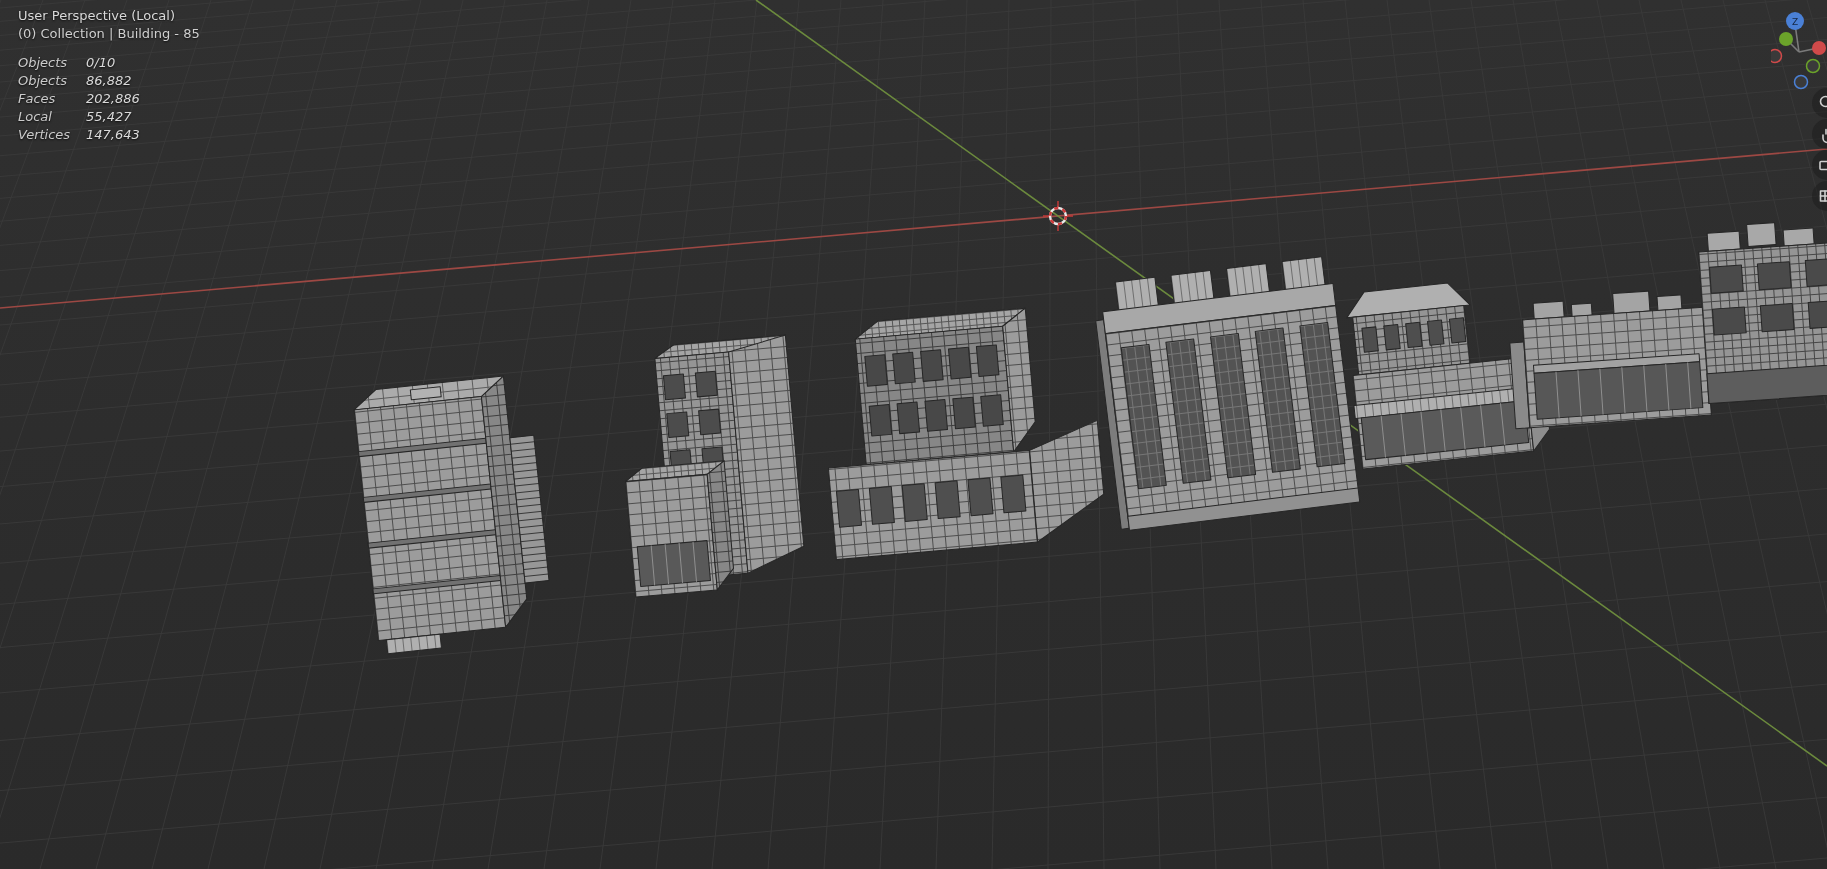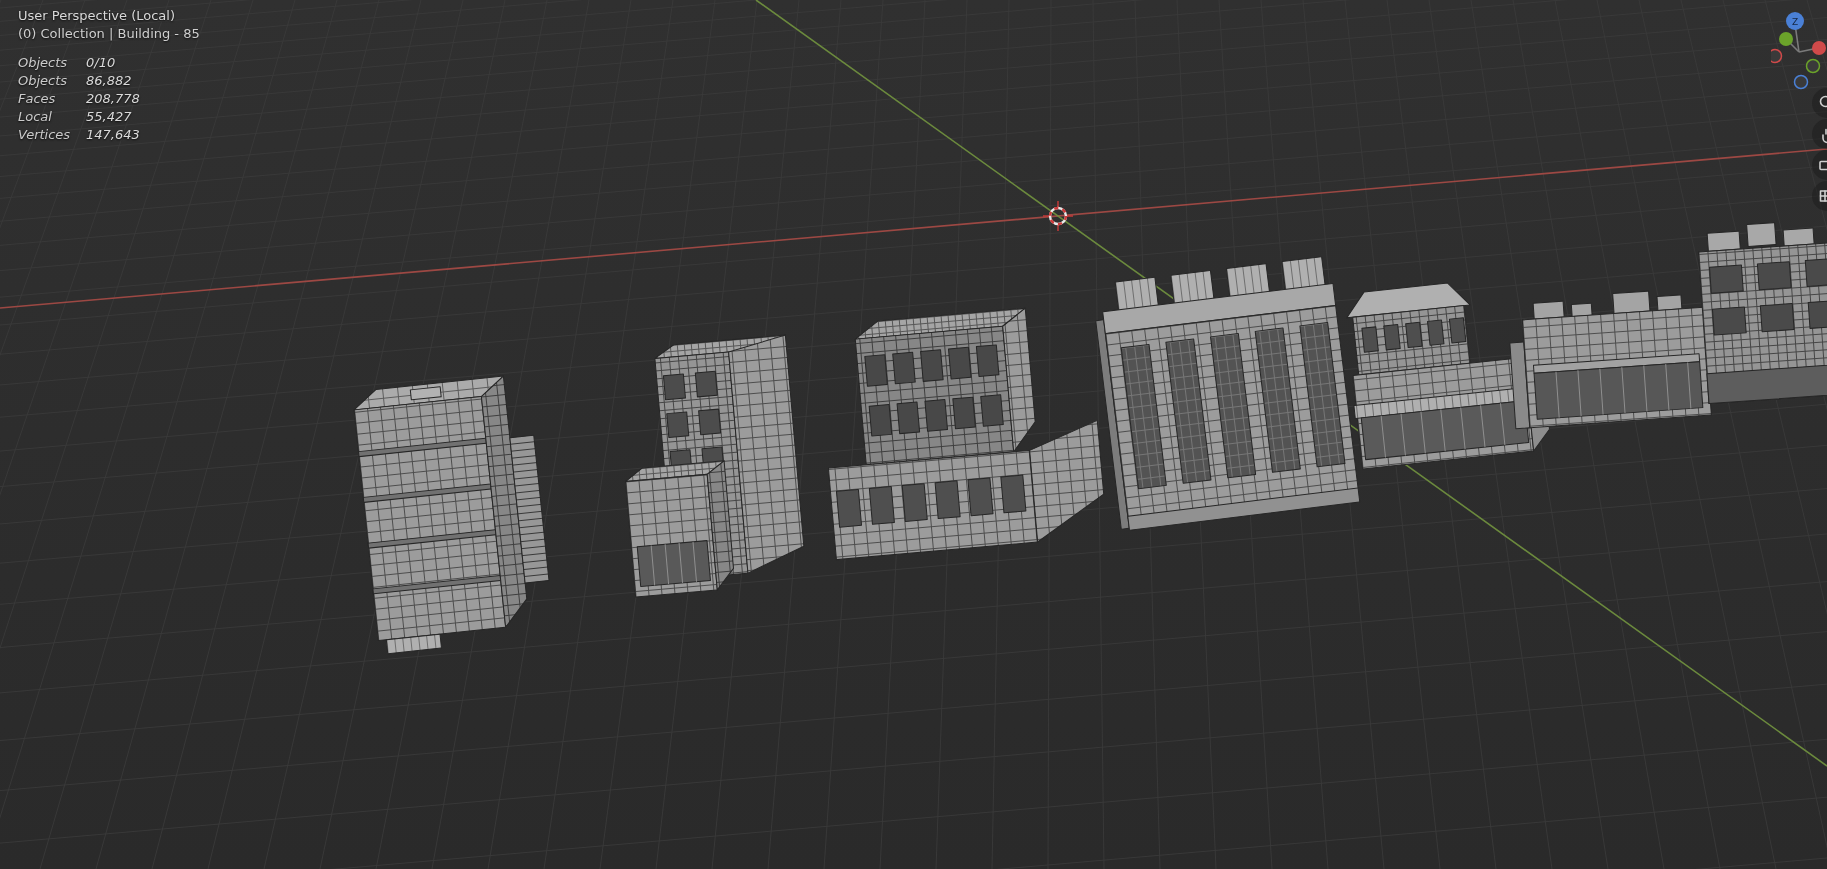--- a/index.html
+++ b/index.html
@@ -293,21 +293,21 @@
       <div class="stat-row">
         <span class="stat-label">Objects</span>
         <span class="stat-value">0/10</span>
       </div>
       <div class="stat-row">
         <span class="stat-label">Objects</span>
         <span class="stat-value">86,882</span>
       </div>
       <div class="stat-row">
         <span class="stat-label">Faces</span>
-        <span class="stat-value">208,778</span>
+        <span class="stat-value">202,886</span>
       </div>
       <div class="stat-row">
         <span class="stat-label">Local</span>
         <span class="stat-value">55,427</span>
       </div>
       <div class="stat-row">
         <span class="stat-label">Vertices</span>
         <span class="stat-value">147,643</span>
       </div>
     </div>

